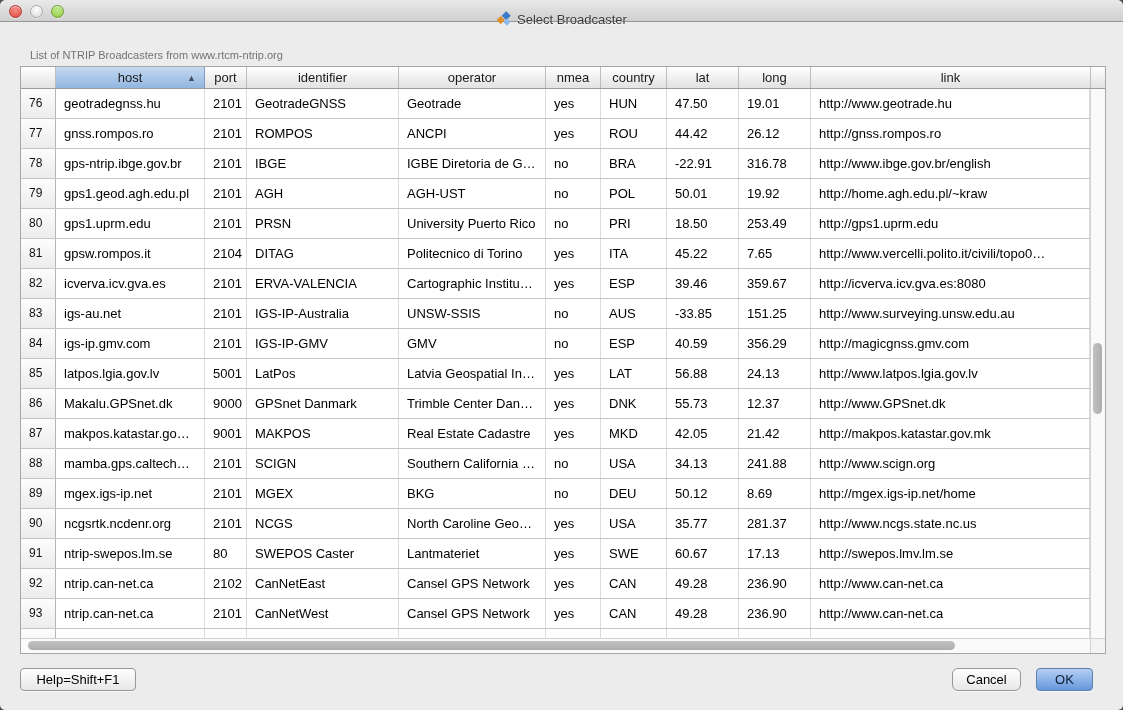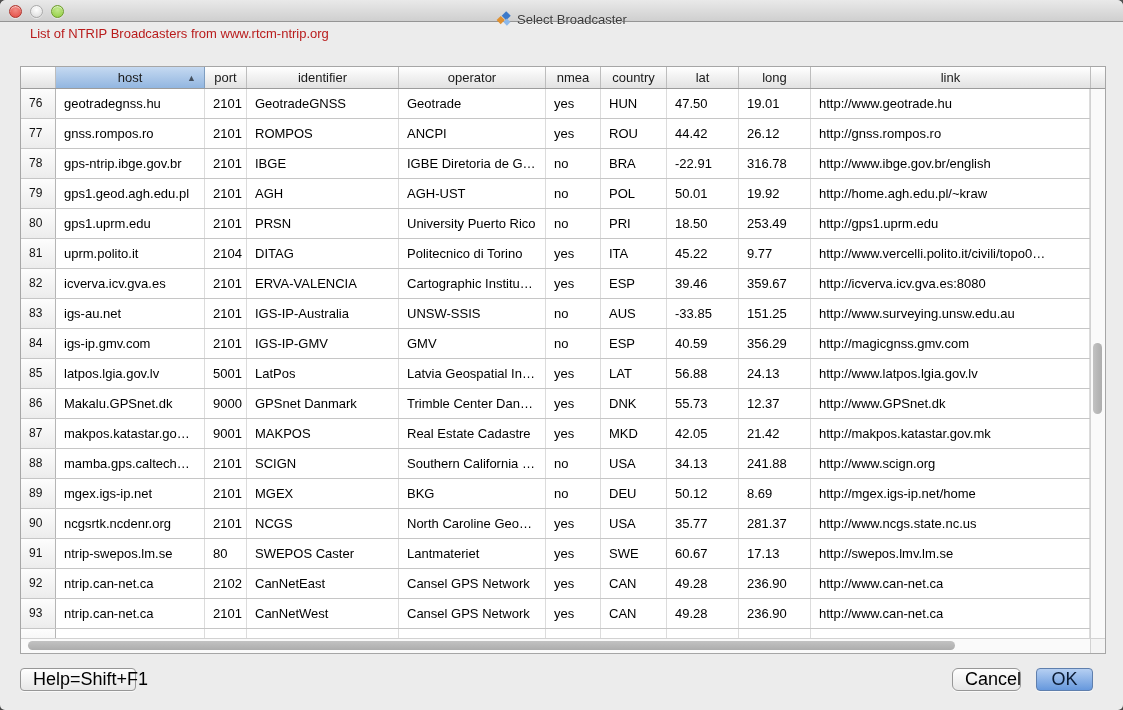--- a/index.html
+++ b/index.html
@@ -7,21 +7,21 @@
   
   .titlebar{position:absolute;left:0;top:0;width:100%;height:22px;background:linear-gradient(#e9e9e9,#cfcfcf);border-bottom:1px solid #959595;box-sizing:border-box;}
   .traffic{position:absolute;left:9px;top:5px;display:flex;gap:8px;}
   .light{width:13px;height:13px;border-radius:50%;box-sizing:border-box;box-shadow:inset 0 1px 1px rgba(255,255,255,.65),0 1px 0 rgba(255,255,255,.5);}
   .light.red{background:radial-gradient(circle at 50% 35%, #f28b84, #e14840);border:1px solid #ad352e;}
   .light.gray{background:radial-gradient(circle at 50% 35%, #ffffff, #d6d6d6);border:1px solid #a9a9a9;}
   .light.green{background:radial-gradient(circle at 50% 35%, #c3e98e, #8ecb3c);border:1px solid #6d9b2b;}
   .titlewrap{position:absolute;left:0;top:0;width:100%;height:38px;display:flex;align-items:center;justify-content:center;gap:5px;pointer-events:none;}
   .titletext{font-size:13px;color:#3c3c3c;text-shadow:0 1px 0 rgba(255,255,255,.6);}
   
-  .heading{position:absolute;left:30px;top:26px;font-size:13px;color:#b91c1c;}
+  .heading{position:absolute;left:30px;top:49px;font-size:11px;color:#737373;}
   
   .table{position:absolute;left:20px;top:66px;width:1086px;height:588px;border:1px solid #a6a6a6;background:#fff;box-sizing:border-box;}
   .thead{position:absolute;left:0;top:0;right:0;height:22px;display:flex;background:linear-gradient(#ffffff,#e2e2e2);border-bottom:1px solid #9c9c9c;box-sizing:border-box;}
   .thead::after{content:"";width:15px;background:linear-gradient(#ffffff,#e2e2e2);border-left:1px solid #bdbdbd;box-sizing:border-box;}
   .hcell{position:relative;display:flex;align-items:center;justify-content:center;font-size:13px;color:#1a1a1a;border-right:1px solid #bdbdbd;box-sizing:border-box;height:21px;}
   .hcell.sorted{background:linear-gradient(#c5d9f1,#92b6e0);border-right:1px solid #7e9dc0;}
   .sortarrow{position:absolute;right:8px;top:50%;transform:translateY(-54%);font-size:9px;color:#44505f;}
   .tbody{position:absolute;left:0;top:22px;width:1069px;height:549px;overflow:hidden;background:#fff;}
   .trow{display:flex;height:30px;border-bottom:1px solid #c6c6c6;box-sizing:border-box;background:#fff;align-items:center;}
   .cell{font-size:13px;color:#000;line-height:29px;padding:0 0 0 8px;border-right:1px solid #dcdcdc;box-sizing:border-box;white-space:nowrap;overflow:hidden;}
@@ -38,21 +38,21 @@
   .col-long{width:72px;}
   .col-link{width:279px;}
   .thead .col-link{border-right:none;}
   
   .vscroll{position:absolute;top:22px;right:0;width:15px;height:549px;background:#fafafa;border-left:1px solid #d2d2d2;box-sizing:border-box;}
   .vthumb{position:absolute;left:2px;top:254px;width:9px;height:71px;background:linear-gradient(90deg,#c2c2c2,#adadad);border-radius:5px;}
   .hscroll{position:absolute;left:0;bottom:0;width:1069px;height:15px;background:#fafafa;border-top:1px solid #d2d2d2;box-sizing:border-box;}
   .hthumb{position:absolute;left:7px;top:2px;width:927px;height:9px;background:linear-gradient(#c2c2c2,#adadad);border-radius:5px;}
   .scorner{position:absolute;right:0;bottom:0;width:15px;height:15px;background:#f4f4f4;border-left:1px solid #d2d2d2;border-top:1px solid #d2d2d2;box-sizing:border-box;}
   
-  .btn{position:absolute;height:23px;border-radius:4px;font-family:"Liberation Sans",sans-serif;font-size:18px;color:#000;border:1px solid #979797;background:linear-gradient(#ffffff,#e7e7e7);box-shadow:0 1px 0 rgba(255,255,255,.7);padding:0 12px;box-sizing:border-box;}
+  .btn{position:absolute;height:23px;border-radius:4px;font-family:"Liberation Sans",sans-serif;font-size:13px;color:#000;border:1px solid #979797;background:linear-gradient(#ffffff,#e7e7e7);box-shadow:0 1px 0 rgba(255,255,255,.7);padding:0 12px;box-sizing:border-box;}
   .btn.help{left:20px;top:668px;width:116px;}
   .btn.cancel{left:952px;top:668px;width:69px;border-radius:6px;}
   .btn.ok{left:1036px;top:668px;width:57px;background:linear-gradient(var(--ok-top,#b5cff2),var(--ok-bottom,#6698dd));border:1px solid #5f7fad;color:#0b1b33;}
 </style>
 </head>
 <body>
 
 <div class="window">
 
   <div class="titlebar">
@@ -163,28 +163,28 @@
           <div class="cell col-identifier">PRSN</div>
           <div class="cell col-operator">University Puerto Rico</div>
           <div class="cell col-nmea">no</div>
           <div class="cell col-country">PRI</div>
           <div class="cell col-lat">18.50</div>
           <div class="cell col-long">253.49</div>
           <div class="cell col-link">http://gps1.uprm.edu</div>
         </div>
         <div class="trow">
           <div class="cell col-num rownum">81</div>
-          <div class="cell col-host">uprm.polito.it</div>
+          <div class="cell col-host">gpsw.rompos.it</div>
           <div class="cell col-port">2104</div>
           <div class="cell col-identifier">DITAG</div>
           <div class="cell col-operator">Politecnico di Torino</div>
           <div class="cell col-nmea">yes</div>
           <div class="cell col-country">ITA</div>
           <div class="cell col-lat">45.22</div>
-          <div class="cell col-long">9.77</div>
+          <div class="cell col-long">7.65</div>
           <div class="cell col-link">http://www.vercelli.polito.it/civili/topo0…</div>
         </div>
         <div class="trow">
           <div class="cell col-num rownum">82</div>
           <div class="cell col-host">icverva.icv.gva.es</div>
           <div class="cell col-port">2101</div>
           <div class="cell col-identifier">ERVA-VALENCIA</div>
           <div class="cell col-operator">Cartographic Institu…</div>
           <div class="cell col-nmea">yes</div>
           <div class="cell col-country">ESP</div>

